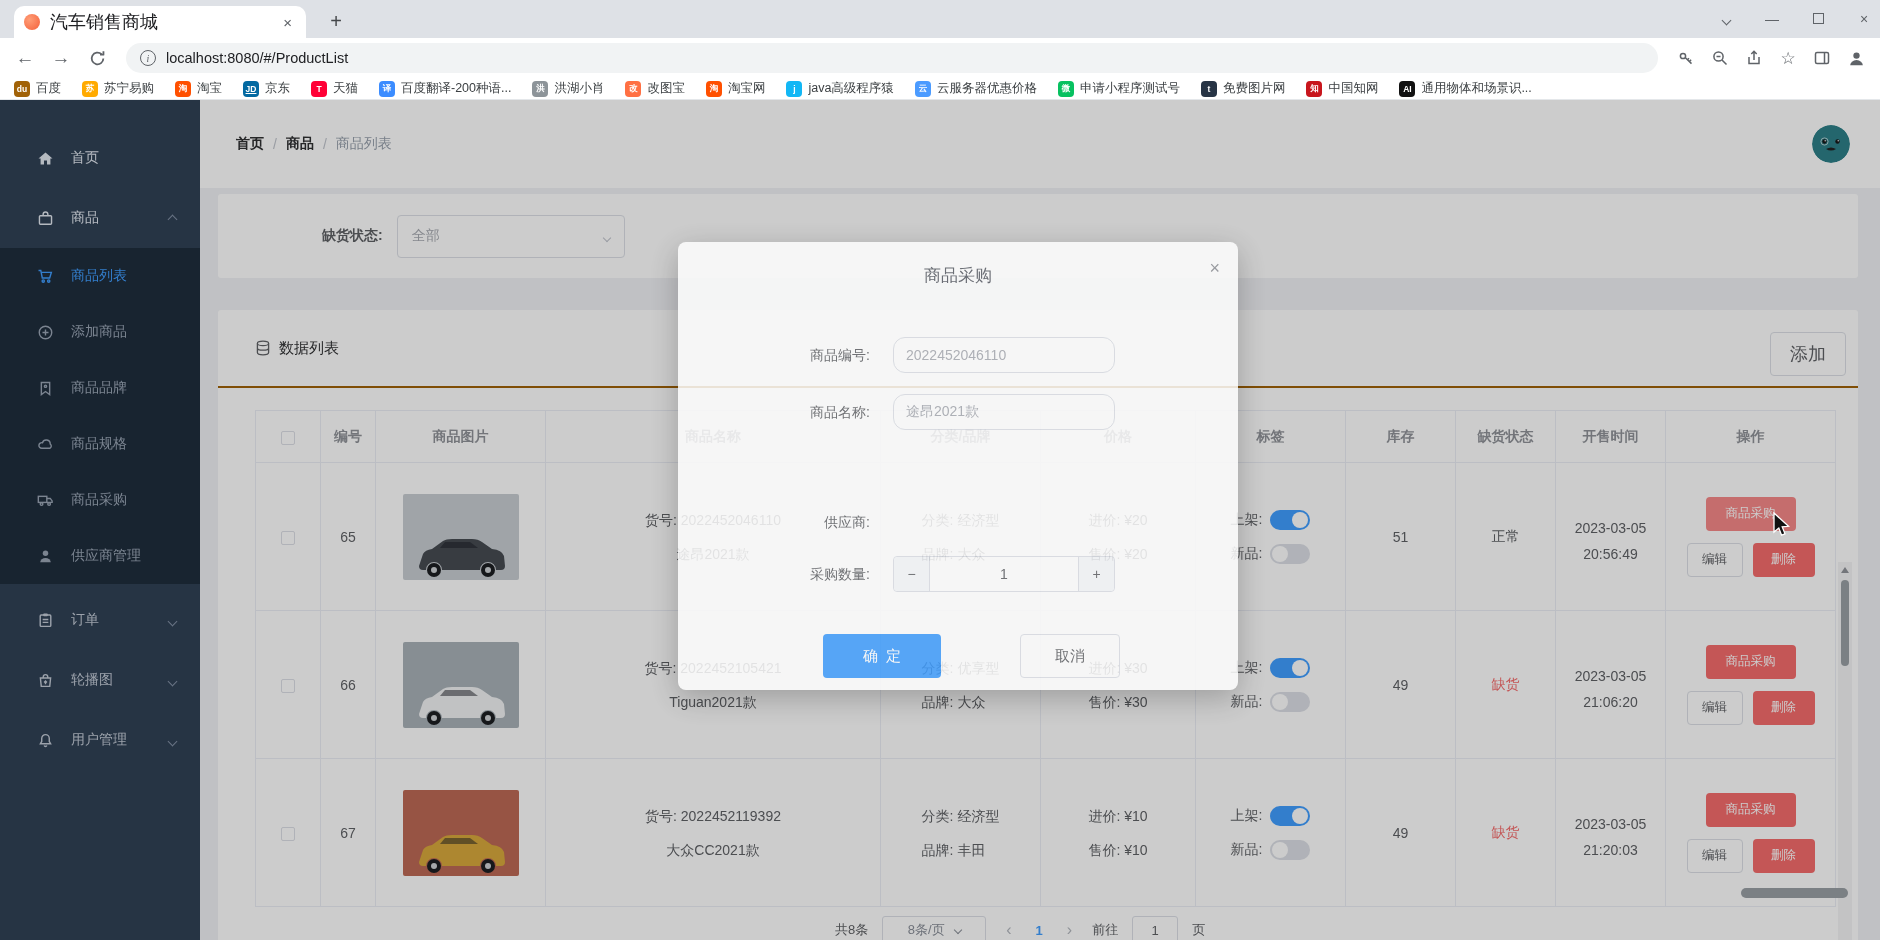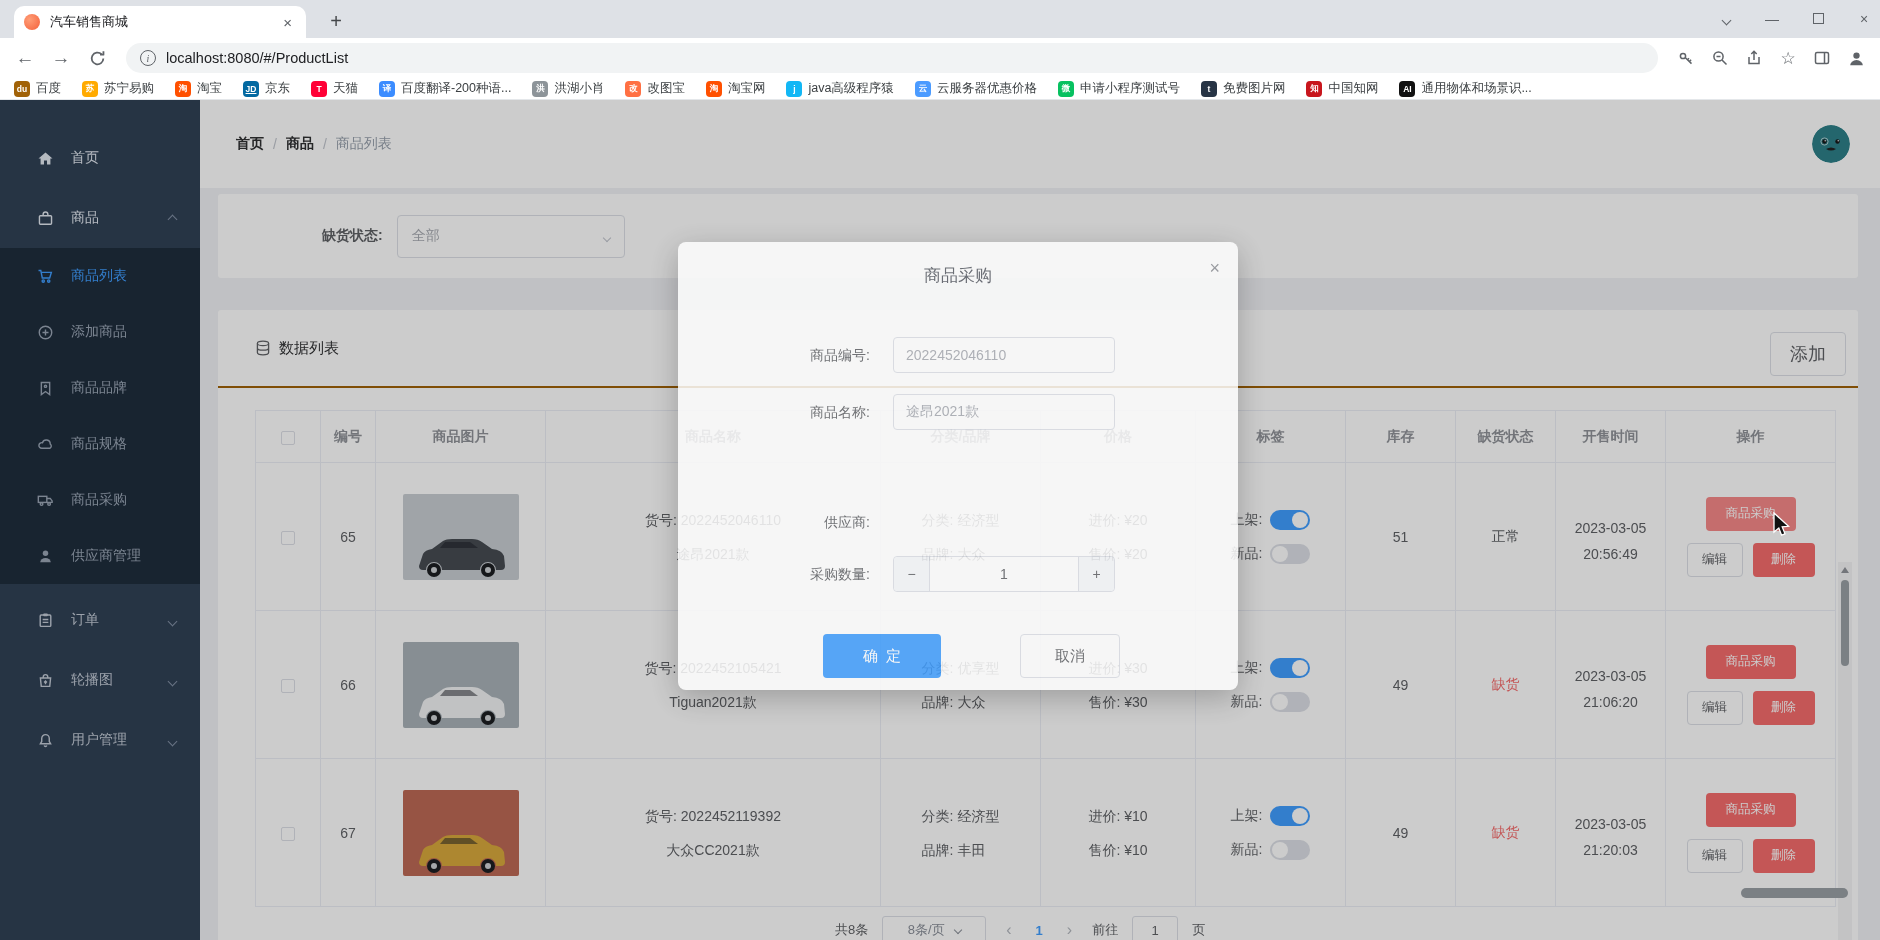--- a/index.html
+++ b/index.html
@@ -5,21 +5,21 @@
   * { margin:0; padding:0; box-sizing:border-box; }
   html,body { width:1880px; height:940px; overflow:hidden; background:#fff;
     font-family:"Liberation Sans","DejaVu Sans",sans-serif; }
   .screen { position:relative; width:1880px; height:940px; overflow:hidden; }
 
   
   .tabstrip { position:relative; height:38px; background:#dee1e6; }
   .tab { position:absolute; left:14px; top:6px; width:292px; height:32px; background:#fff;
          border-radius:10px 10px 0 0; display:flex; align-items:center; padding:0 10px; gap:10px; }
   .favicon { width:16px; height:16px; border-radius:50%; background:radial-gradient(circle at 35% 35%,#ff9d76,#f4603a); flex:none; }
-  .tab-title { font-size:13px; color:#202124; flex:1; white-space:nowrap; overflow:hidden; }
+  .tab-title { font-size:18px; color:#202124; flex:1; white-space:nowrap; overflow:hidden; }
   .tab-close { font-size:15px; color:#5f6368; padding:0 4px; cursor:default; }
   .newtab { position:absolute; left:322px; top:8px; width:28px; height:28px; border-radius:50%;
             color:#44474a; font-size:20px; line-height:26px; text-align:center; }
   .wincontrols { position:absolute; right:6px; top:0; height:38px; display:flex; align-items:center; gap:26px; color:#5f6368; }
   .wc { font-size:14px; width:20px; text-align:center; }
   .chev { display:inline-block; width:7px; height:7px; border-right:1.6px solid currentColor; border-bottom:1.6px solid currentColor; transform:rotate(45deg); }
   .chev.up { transform:rotate(-135deg); }
   .wc-square { display:inline-block; width:11px; height:11px; border:1.4px solid #5f6368; }
 
   .navbar { height:40px; background:#fff; display:flex; align-items:center; padding:0 10px; gap:6px; }
@@ -110,21 +110,21 @@
   .pg-goto { width:46px; height:28px; border:1px solid #dcdfe6; border-radius:3px; text-align:center; font-size:13px; color:#606266; }
 
   
   .overlay { position:absolute; inset:0; background:rgba(0,0,0,0.2); z-index:40; }
   .modal { position:absolute; left:678px; top:142px; width:560px; height:448px; background:#fff; border-radius:8px;
            box-shadow:0 8px 30px rgba(0,0,0,.28); z-index:50; opacity:.84; }
   .modal-title { position:absolute; top:22px; left:0; width:100%; text-align:center; font-size:17px; color:#5a5e66; }
   .modal-close { position:absolute; top:16px; right:18px; font-size:18px; color:#909399; }
   .mrow { position:absolute; left:0; width:100%; height:36px; }
   .mlabel { position:absolute; left:0; width:192px; text-align:right; line-height:36px; font-size:14px; color:#606266; }
-  .mctrl { position:absolute; left:215px; width:222px; height:36px; border:1px solid #dcdfe6; border-radius:4px;
+  .mctrl { position:absolute; left:215px; width:222px; height:36px; border:1px solid #dcdfe6; border-radius:12px;
            background:#fff; display:flex; align-items:center; padding:0 12px; font-size:14px; color:#a8abb2; }
   input.mctrl { padding:0 12px; outline:none; }
   .stepper { position:absolute; left:215px; width:222px; height:36px; border:1px solid #dcdfe6; border-radius:4px;
              background:#fff; display:flex; align-items:stretch; font-size:14px; color:#606266; }
   .step-btn { width:36px; background:#f5f7fa; display:flex; align-items:center; justify-content:center; flex:none; }
   .step-btn.minus { border-right:1px solid #dcdfe6; border-radius:4px 0 0 4px; }
   .step-btn.plus { border-left:1px solid #dcdfe6; border-radius:0 4px 4px 0; }
   .step-val { flex:1; display:flex; align-items:center; justify-content:center; }
   .btn-confirm { position:absolute; left:145px; top:392px; width:118px; height:44px; background:#409EFF; color:#fff;
                  border-radius:4px; font-size:15px; letter-spacing:8px; padding-left:8px; display:flex; align-items:center; justify-content:center; }

